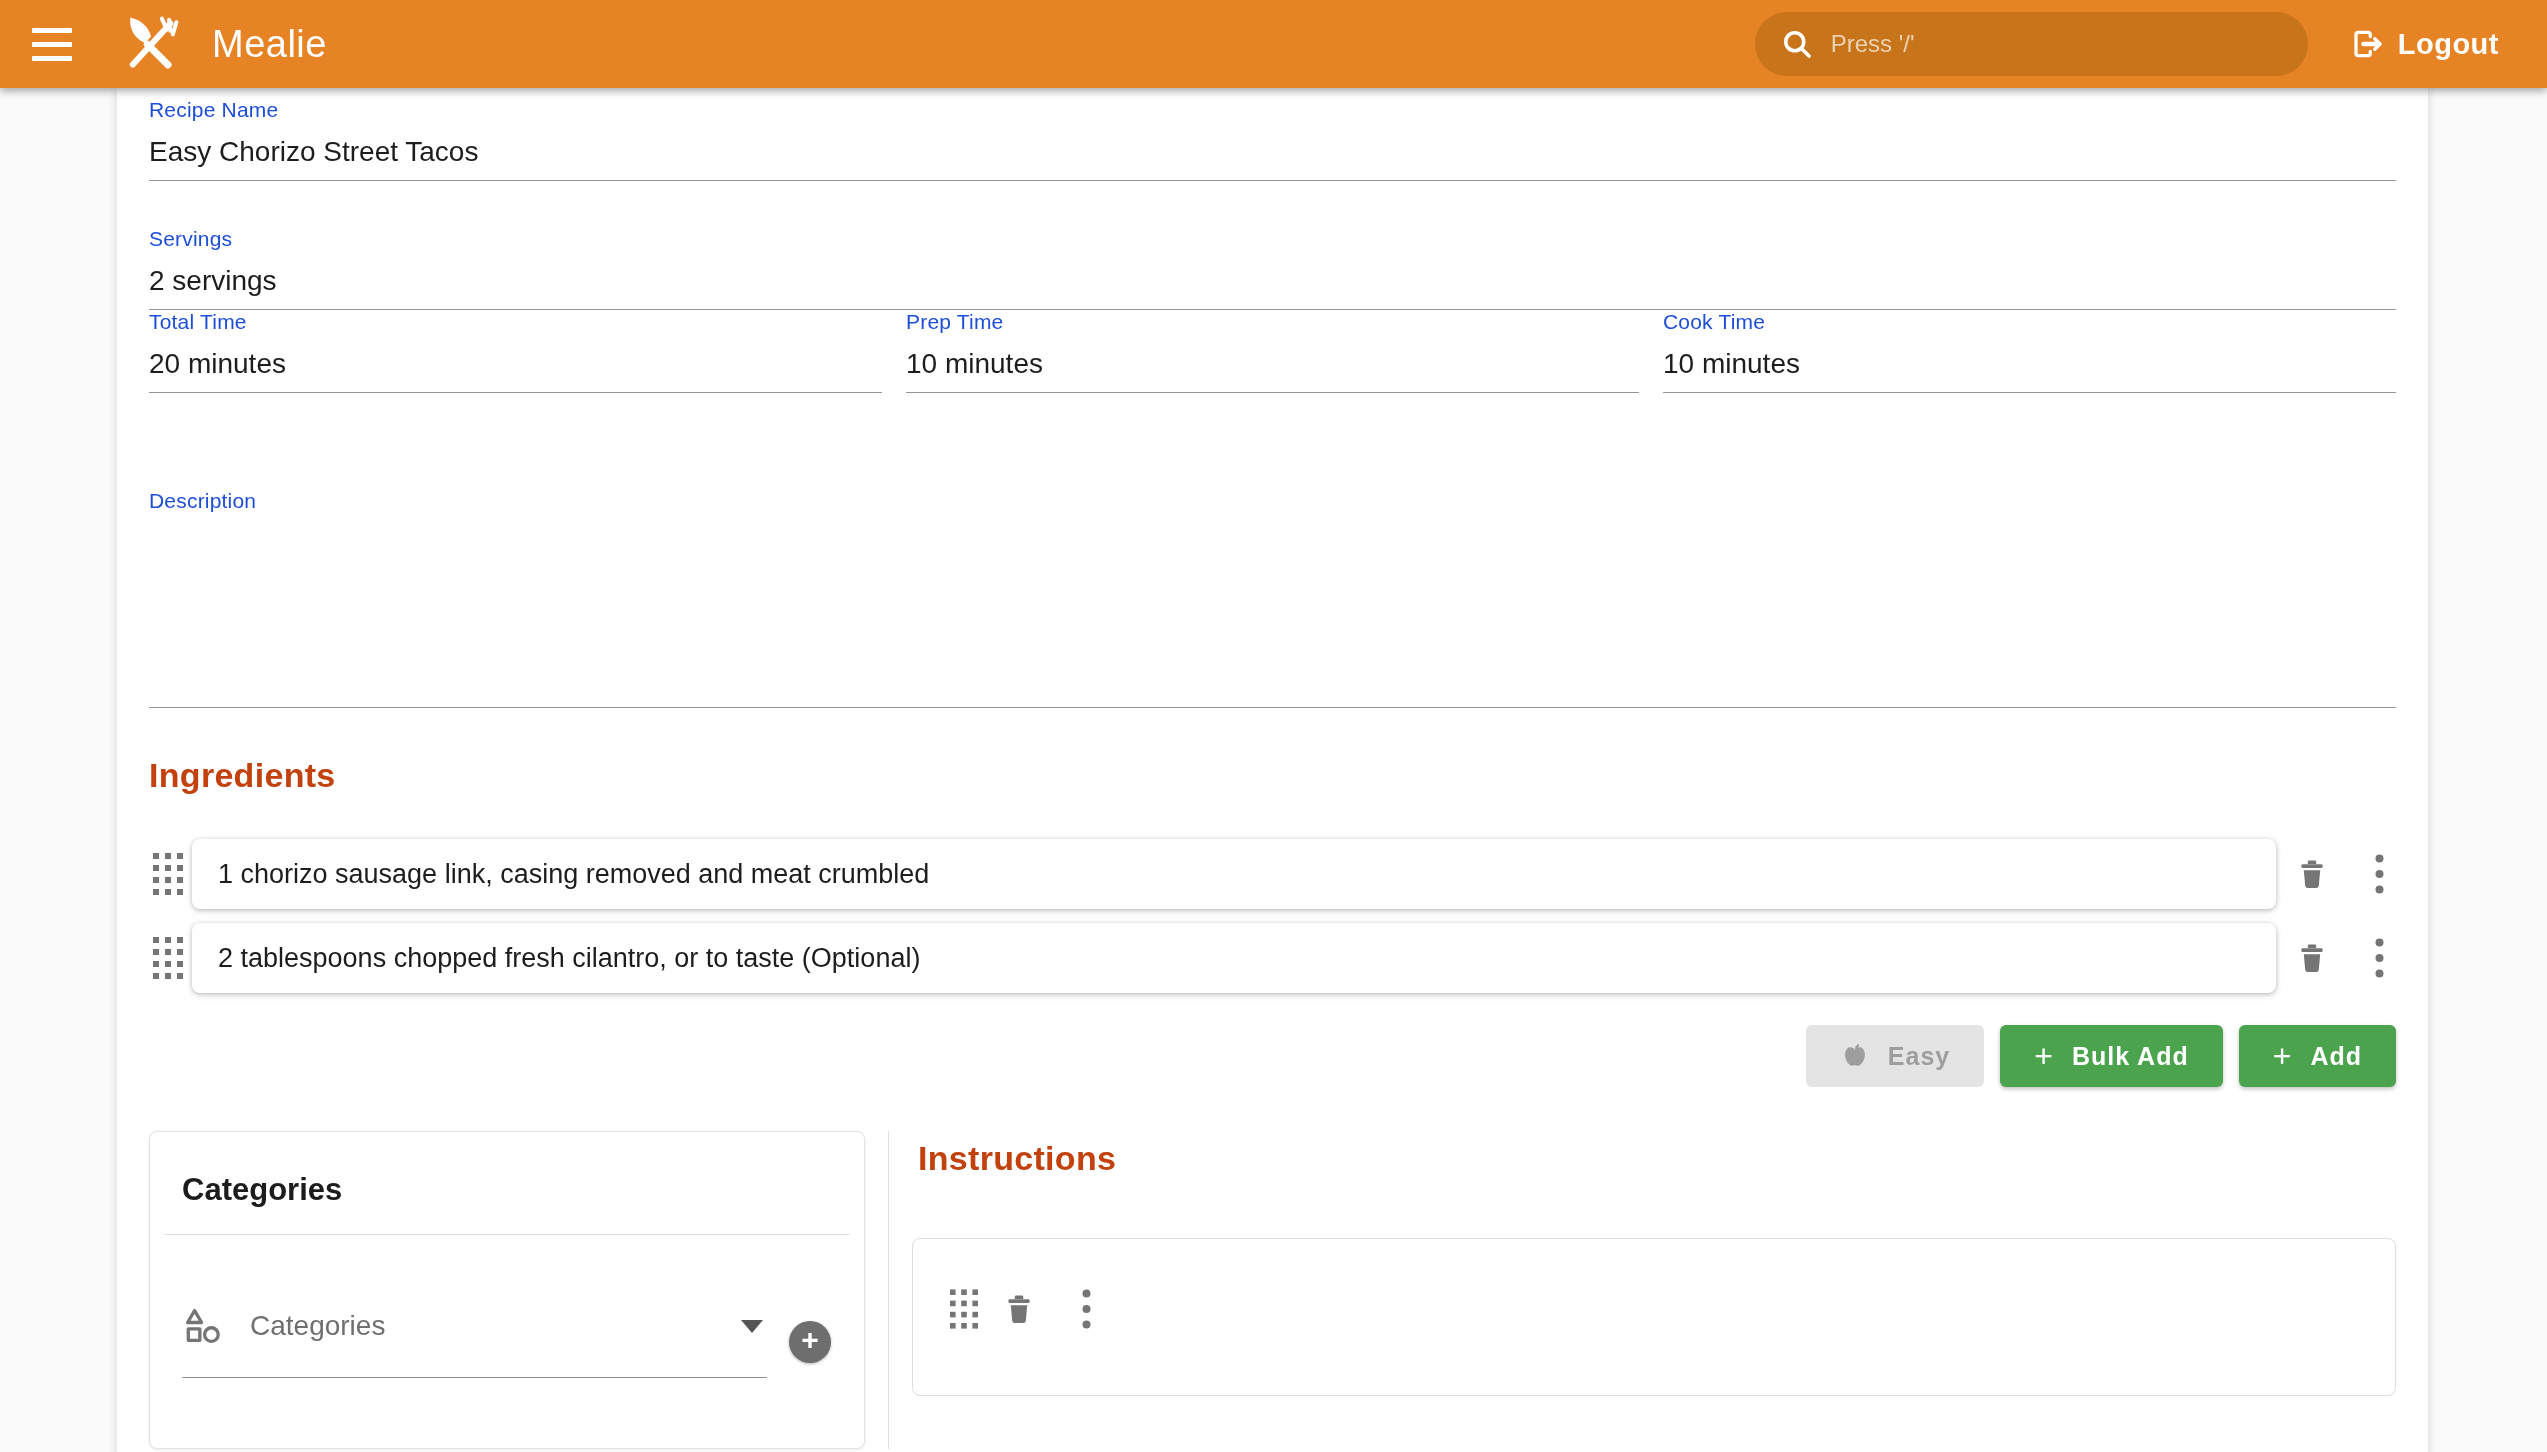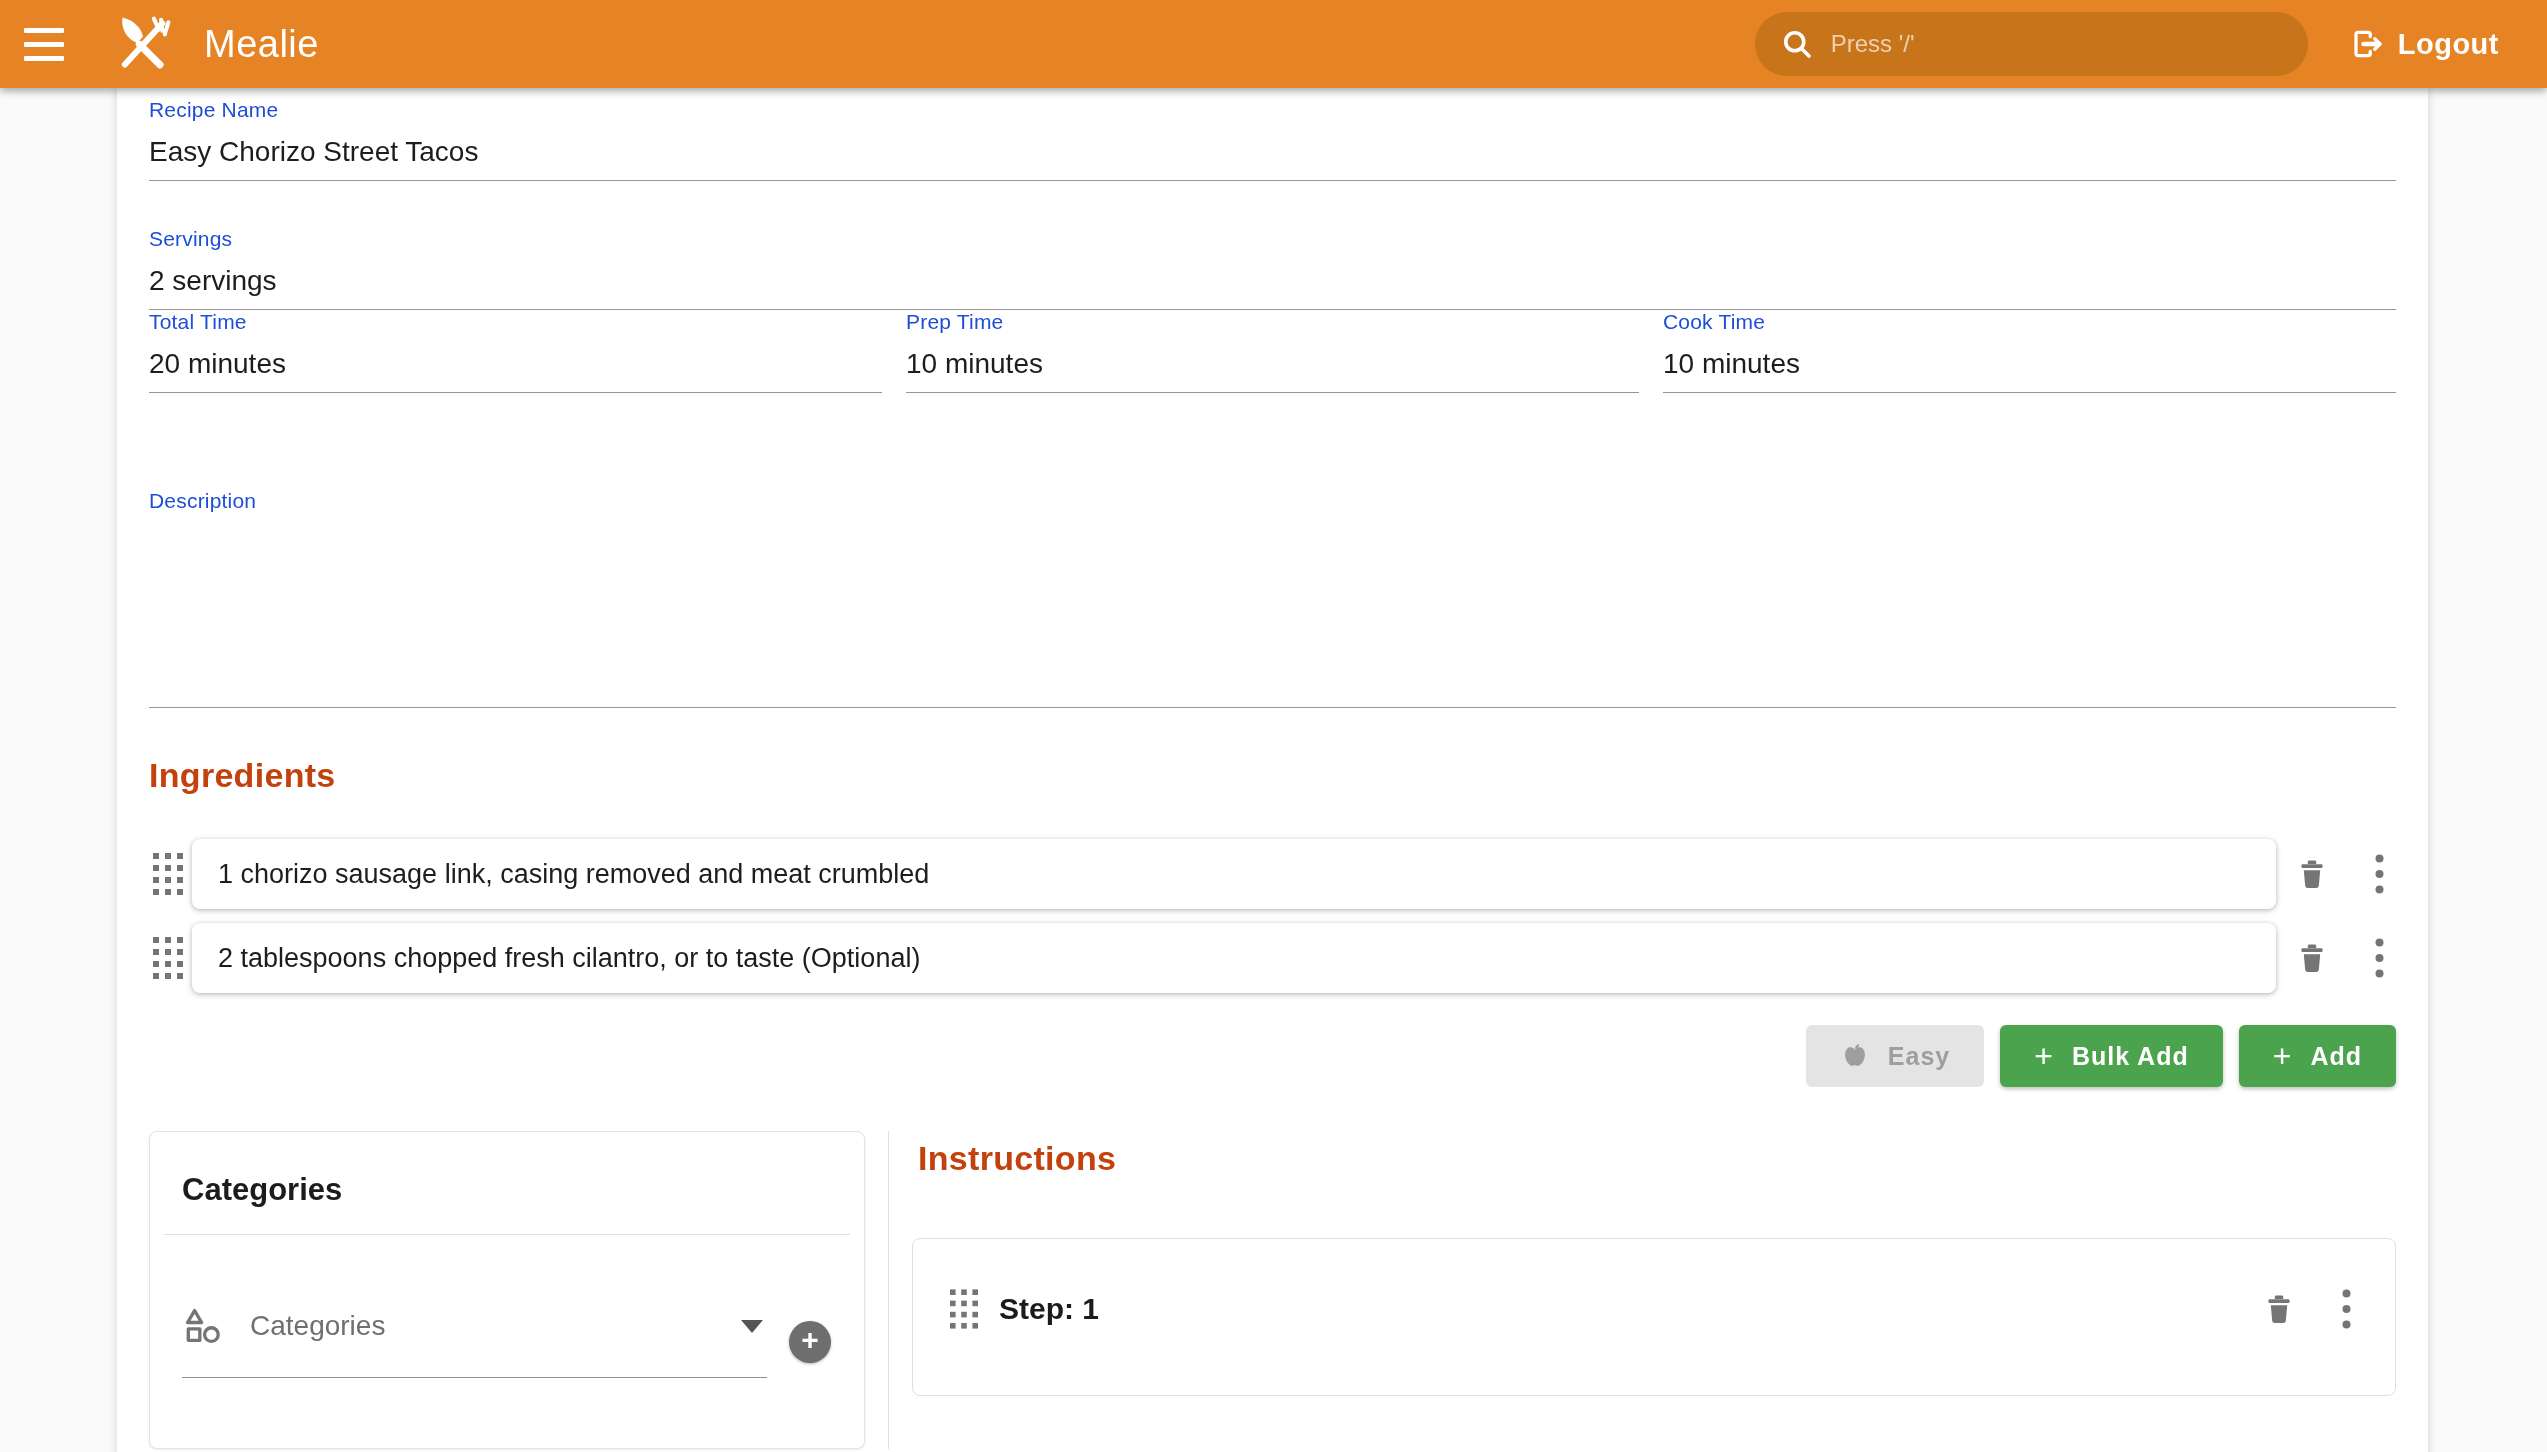--- a/index.html
+++ b/index.html
@@ -2,21 +2,21 @@
 <html style="--primary: #E58325; --primary-dark: #C8741B; --success: #4BA34D; --icon-gray: #757575; --disabled-bg: #E4E4E4; --disabled-text: #9E9E9E;"><head>
 <meta charset="utf-8">
 <style>
   * { margin:0; padding:0; box-sizing:border-box; }
   html,body { width:2547px; height:1453px; overflow:hidden; }
   body { font-family:"Liberation Sans", sans-serif; background:#FAFAFA; color:#212121; }
 
   
   .app-bar {
     height:88px; background:var(--primary,#E58325);
-    display:flex; align-items:center; padding:0 48px 0 24px;
+    display:flex; align-items:center; padding:0 48px 0 32px;
     box-shadow:0 3px 8px rgba(0,0,0,.35); position:relative; z-index:5;
   }
   .menu-btn { width:52px; height:52px; display:flex; flex-direction:column; justify-content:center; gap:9px; cursor:pointer; background:none; border:none; }
   .menu-btn span { display:block; width:40px; height:5px; background:#fff; border-radius:1px; }
   .logo { width:58px; height:58px; margin-left:38px; }
   .app-title { color:#fff; font-size:38px; font-weight:500; margin-left:32px; letter-spacing:0.5px; }
   .search-pill {
     margin-left:auto; width:553px; height:64px; border-radius:32px;
     background:var(--primary-dark,#C8741B); display:flex; align-items:center; padding:0 24px;
   }
@@ -310,21 +310,20 @@
                 <rect x="12" y="12" width="6" height="6"></rect>
                 <rect x="24" y="12" width="6" height="6"></rect>
               <rect x="0" y="24" width="6" height="6"></rect>
                 <rect x="12" y="24" width="6" height="6"></rect>
                 <rect x="24" y="24" width="6" height="6"></rect>
               <rect x="0" y="36" width="6" height="6"></rect>
                 <rect x="12" y="36" width="6" height="6"></rect>
                 <rect x="24" y="36" width="6" height="6"></rect>
             </svg>
           </button>
-          <span class="step-title">Step: 1</span>
           <button class="icon-btn trash-btn">
             <svg viewBox="0 0 24 24" width="34" height="34" fill="#757575">
               <path d="M10 2.5h4a1 1 0 0 1 1 1V5h-6V3.5a1 1 0 0 1 1-1z"></path>
               <rect x="4.5" y="5.2" width="15" height="2.6" rx="1"></rect>
               <path d="M6.2 9.3h11.6l-1 11a1.8 1.8 0 0 1-1.8 1.6H9a1.8 1.8 0 0 1-1.8-1.6l-1-11z"></path>
             </svg>
           </button>
           <button class="icon-btn kebab-btn">
             <svg viewBox="0 0 8 36" width="9" height="40" fill="#757575">
               <circle cx="4" cy="4" r="3.6"></circle>

